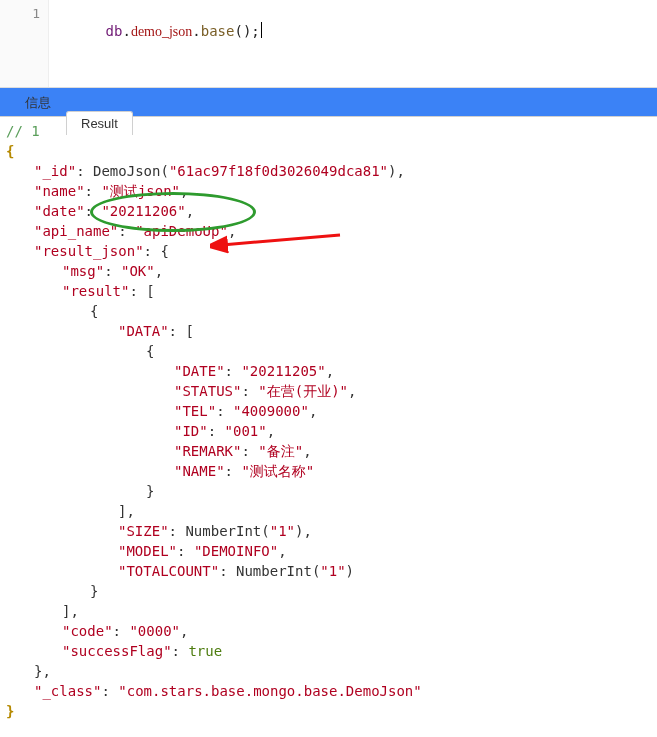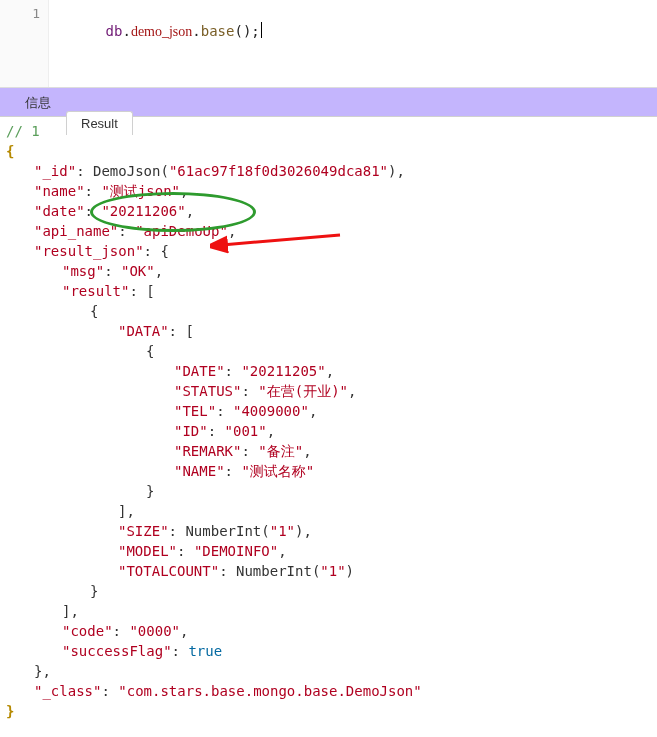--- a/index.html
+++ b/index.html
@@ -7,32 +7,32 @@
   
   .editor{display:flex;border-bottom:1px solid #ddd;height:88px;box-sizing:border-box;}
   .gutter{width:40px;text-align:right;padding:6px 8px 0 0;color:#888;background:#fafafa;border-right:1px solid #eee;font-size:13px;}
   .code-line{padding:6px 0 0 6px;white-space:pre;}
   .tok-obj{color:#701a75;}
   .tok-prop{color:#a31515;font-family:Liberation Serif, serif;}
   .tok-fn{color:#795e26;}
   .tok-punc{color:#222;}
   .cursor{display:inline-block;width:1px;height:16px;background:#000;vertical-align:-2px;margin-left:1px;}
   
-  .tabbar{display:flex;align-items:flex-end;height:28px;background:#c4b5fd;border-bottom:1px solid #d0d0d0;}
+  .tabbar{display:flex;align-items:flex-end;height:28px;background:#3b82f6;border-bottom:1px solid #d0d0d0;}
   .spacer{width:10px;}
   .tab{padding:4px 14px;font-size:13px;color:#333;border:1px solid transparent;border-bottom:none;cursor:pointer;font-family:"Microsoft YaHei",Arial,sans-serif;}
   .tab.active{background:#fff;border-color:#d0d0d0;border-radius:3px 3px 0 0;position:relative;top:19px;}
   
   .result{padding:4px 6px 10px 6px;line-height:20px;position:relative;}
   .c-comment{color:#5a9e5a;}
   .c-brace{color:#b58900;font-weight:bold;}
   .k{color:#b00020;}   
   .s{color:#b00020;}   
   .fn{color:#333;}     
-  .kw{color:#0369a1;}
+  .kw{color:#4d7c0f;}
   .row{white-space:pre;}
   .i1{padding-left:28px;}.i2{padding-left:56px;}.i3{padding-left:84px;}
   .i4{padding-left:112px;}.i5{padding-left:140px;}.i6{padding-left:168px;}
   
   .ellipse{position:absolute;border:3px solid #2e9b2e;border-radius:50%;pointer-events:none;}
   
   .arrow-svg{position:absolute;pointer-events:none;}
 </style>
 </head>
 <body>

